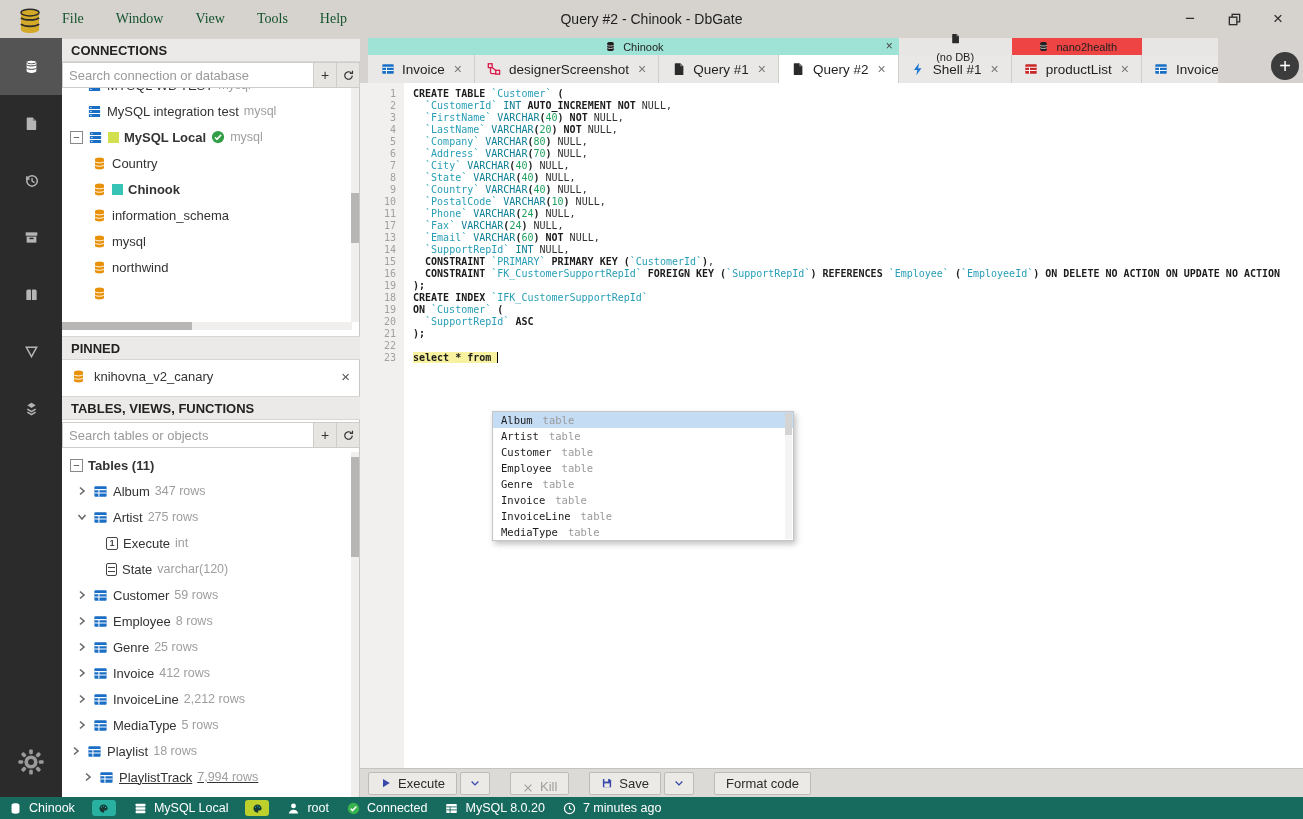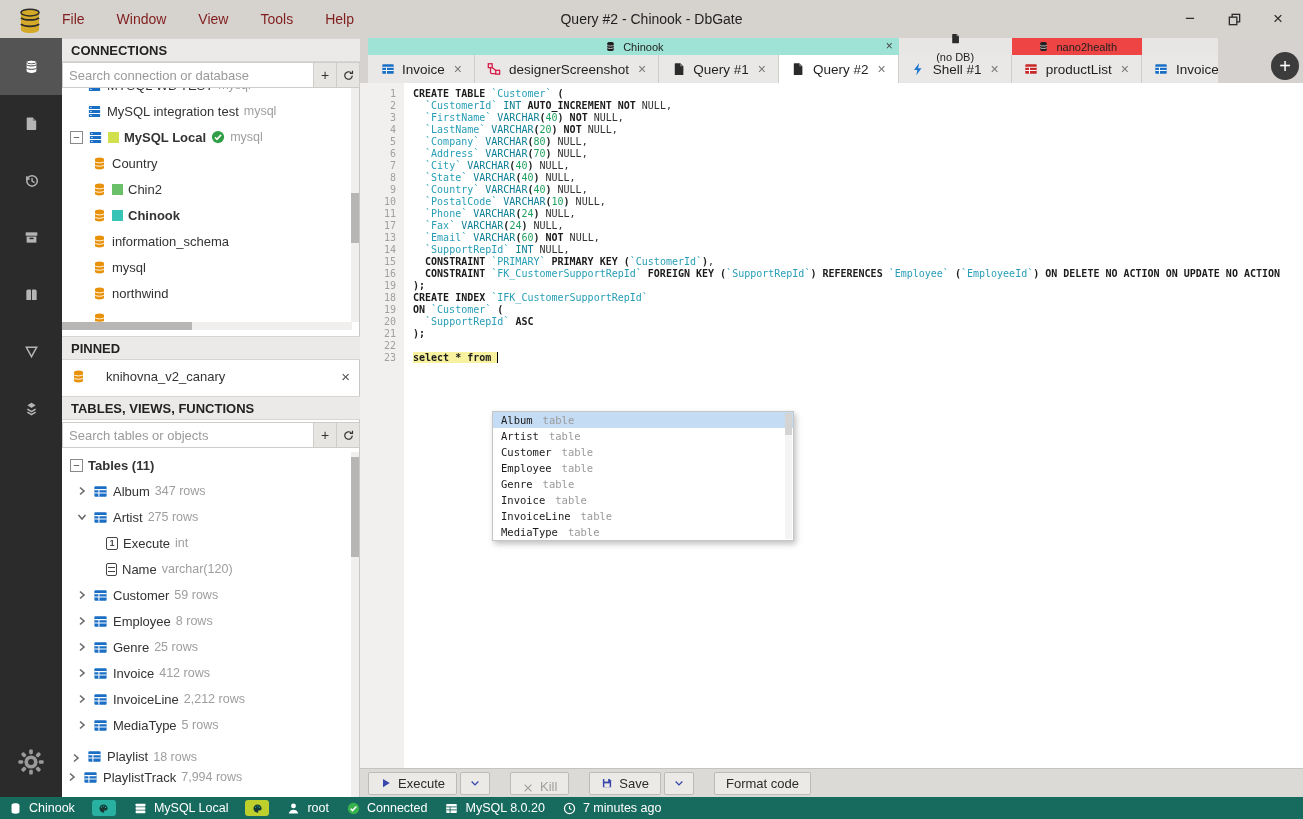--- a/index.html
+++ b/index.html
@@ -2,21 +2,21 @@
 <html><head>
 <meta charset="utf-8">
 <style>
   * { margin:0; padding:0; box-sizing:border-box; }
   html,body { width:1303px; height:819px; overflow:hidden; font-family:"Liberation Sans",sans-serif; background:#d6d2ce; }
 
   
   #menubar { position:absolute; left:0; top:0; width:1303px; height:38px; background:#d6d2ce; }
   #logo { position:absolute; left:16px; top:7px; width:28px; height:26px; color:#d4a928; }
   #menus { position:absolute; left:50px; top:0; height:38px; display:flex; align-items:center; gap:8px; }
-  .menu-item { font-size:14px; color:#7f1d1d; padding:6px 12px; border-radius:3px; cursor:default; }
+  .menu-item { font-size:14px; color:#14532d; padding:6px 12px; border-radius:3px; cursor:default;font-family:Liberation Serif, serif; }
   #win-title { position:absolute; left:0; right:0; top:0; height:38px; display:flex; align-items:center; justify-content:center; font-size:14px; color:#1f1f1f; pointer-events:none; }
   #win-controls { position:absolute; right:10px; top:0; height:38px; display:flex; align-items:center; gap:14px; }
   .win-btn { width:30px; height:30px; display:flex; align-items:center; justify-content:center; color:#2b2b2b; font-size:17px; }
 
   
   #rail { position:absolute; left:0; top:38px; width:62px; height:759px; background:#2b2b2b; }
   .rail-item { width:62px; height:57px; display:flex; align-items:center; justify-content:center; color:#b5b5b5; }
   .rail-item.active { background:#545454; color:#ffffff; }
   .rail-item svg { width:26px; height:26px; }
   #rail-bottom { position:absolute; left:0; bottom:10px; width:62px; height:50px; display:flex; align-items:center; justify-content:center; color:#9a9a9a; }
@@ -46,21 +46,21 @@
   .chev { width:12px; height:12px; flex:none; color:#6a6a6a; }
   .chev svg { width:12px; height:12px; }
   .chev-space { width:12px; flex:none; }
 
   
   .v-scroll { position:absolute; right:0; width:8px; background:#f0efed; }
   .v-thumb { position:absolute; left:0; width:8px; background:#b8b6b4; }
   .h-scroll { position:absolute; left:0; height:8px; background:#f0efed; }
   .h-thumb { position:absolute; top:0; height:8px; background:#b8b6b4; }
 
-  #pinned-row { position:absolute; left:0; top:324px; width:298px; height:28px; display:flex; align-items:center; gap:20px; padding-left:9px; font-size:13px; color:#333; }
+  #pinned-row { position:absolute; left:0; top:324px; width:298px; height:28px; display:flex; align-items:center; gap:8px; padding-left:9px; font-size:13px; color:#333; }
   #pinned-close { position:absolute; right:10px; color:#555; font-size:15px; }
 
   #tables-tree { position:absolute; left:0; top:414px; width:290px; height:345px; overflow:hidden; }
 
   
   #main { position:absolute; left:360px; top:38px; width:943px; height:759px; background:#d5d2cf; }
   #tabstrip { position:absolute; left:0; top:0; width:943px; height:45px; display:flex; padding-left:8px; }
   .tab-group { display:flex; flex-direction:column; }
   .group-header { height:17px; display:flex; align-items:center; justify-content:center; gap:5px; font-size:11px; color:#1f1f1f; position:relative; }
   .group-header svg { width:11px; height:11px; }
@@ -297,30 +297,20 @@
           </span>
           <span class="lbl">Country</span>
         </div>
         <div class="tree-row indent1">
           <span class="tree-icon">
             <svg viewBox="0 0 16 16">
               <path d="M8 1.6c-2.8 0-4.8.8-4.8 1.8v9.2c0 1 2 1.8 4.8 1.8s4.8-.8 4.8-1.8V3.4c0-1-2-1.8-4.8-1.8z" fill="#e8920c"></path>
               <path d="M3.2 6.2c.9.7 2.7 1.1 4.8 1.1s3.9-.4 4.8-1.1M3.2 9.8c.9.7 2.7 1.1 4.8 1.1s3.9-.4 4.8-1.1" stroke="#fff" stroke-width="1" fill="none"></path>
             </svg>
           </span>
-          <span class="sq" style="background: rgb(106, 191, 105);"></span>
-          <span class="lbl">Chin2</span>
-        </div>
-        <div class="tree-row indent1">
-          <span class="tree-icon">
-            <svg viewBox="0 0 16 16">
-              <path d="M8 1.6c-2.8 0-4.8.8-4.8 1.8v9.2c0 1 2 1.8 4.8 1.8s4.8-.8 4.8-1.8V3.4c0-1-2-1.8-4.8-1.8z" fill="#e8920c"></path>
-              <path d="M3.2 6.2c.9.7 2.7 1.1 4.8 1.1s3.9-.4 4.8-1.1M3.2 9.8c.9.7 2.7 1.1 4.8 1.1s3.9-.4 4.8-1.1" stroke="#fff" stroke-width="1" fill="none"></path>
-            </svg>
-          </span>
           <span class="sq" style="background: rgb(53, 196, 181);"></span>
           <span class="lbl bold">Chinook</span>
         </div>
         <div class="tree-row indent1">
           <span class="tree-icon">
             <svg viewBox="0 0 16 16">
               <path d="M8 1.6c-2.8 0-4.8.8-4.8 1.8v9.2c0 1 2 1.8 4.8 1.8s4.8-.8 4.8-1.8V3.4c0-1-2-1.8-4.8-1.8z" fill="#e8920c"></path>
               <path d="M3.2 6.2c.9.7 2.7 1.1 4.8 1.1s3.9-.4 4.8-1.1M3.2 9.8c.9.7 2.7 1.1 4.8 1.1s3.9-.4 4.8-1.1" stroke="#fff" stroke-width="1" fill="none"></path>
             </svg>
           </span>
@@ -416,21 +406,21 @@
         <span class="lbl">Artist</span>
         <span class="meta">275 rows</span>
       </div>
       <div class="tree-row" style="padding-left: 44px;">
         <span class="pk-box">1</span>
         <span class="lbl">Execute</span>
         <span class="meta">int</span>
       </div>
       <div class="tree-row" style="padding-left: 44px;">
         <span class="col-box"></span>
-        <span class="lbl">Name</span>
+        <span class="lbl">State</span>
         <span class="meta">varchar(120)</span>
       </div>
       <div class="tree-row" style="padding-left: 14px;">
         <span class="chev"><svg viewBox="0 0 12 12">
             <path d="M4 2.5L8 6l-4 3.5" fill="none" stroke="currentColor" stroke-width="1.6"></path>
           </svg></span>
         <span class="tree-icon">
           <svg viewBox="0 0 16 16">
             <rect x="1.5" y="2.5" width="13" height="11" rx="1" fill="#1a6fc4"></rect>
             <path d="M1.5 6h13M6.3 6v7.5M1.5 9.7h13" stroke="#fff" stroke-width="1.1"></path>
@@ -497,34 +487,34 @@
           </svg></span>
         <span class="tree-icon">
           <svg viewBox="0 0 16 16">
             <rect x="1.5" y="2.5" width="13" height="11" rx="1" fill="#1a6fc4"></rect>
             <path d="M1.5 6h13M6.3 6v7.5M1.5 9.7h13" stroke="#fff" stroke-width="1.1"></path>
           </svg>
         </span>
         <span class="lbl">MediaType</span>
         <span class="meta">5 rows</span>
       </div>
-      <div class="tree-row" style=" align-items: flex-end;">
+      <div class="tree-row" style="">
         <span class="chev"><svg viewBox="0 0 12 12">
             <path d="M4 2.5L8 6l-4 3.5" fill="none" stroke="currentColor" stroke-width="1.6"></path>
           </svg></span>
         <span class="tree-icon">
           <svg viewBox="0 0 16 16">
             <rect x="1.5" y="2.5" width="13" height="11" rx="1" fill="#1a6fc4"></rect>
             <path d="M1.5 6h13M6.3 6v7.5M1.5 9.7h13" stroke="#fff" stroke-width="1.1"></path>
           </svg>
         </span>
         <span class="lbl">Playlist</span>
         <span class="meta">18 rows</span>
       </div>
-      <div class="tree-row" style="padding-left: 4px;">
+      <div class="tree-row" style="padding-left: 20px; text-decoration: underline;">
         <span class="chev"><svg viewBox="0 0 12 12">
             <path d="M4 2.5L8 6l-4 3.5" fill="none" stroke="currentColor" stroke-width="1.6"></path>
           </svg></span>
         <span class="tree-icon">
           <svg viewBox="0 0 16 16">
             <rect x="1.5" y="2.5" width="13" height="11" rx="1" fill="#1a6fc4"></rect>
             <path d="M1.5 6h13M6.3 6v7.5M1.5 9.7h13" stroke="#fff" stroke-width="1.1"></path>
           </svg>
         </span>
         <span class="lbl">PlaylistTrack</span>

